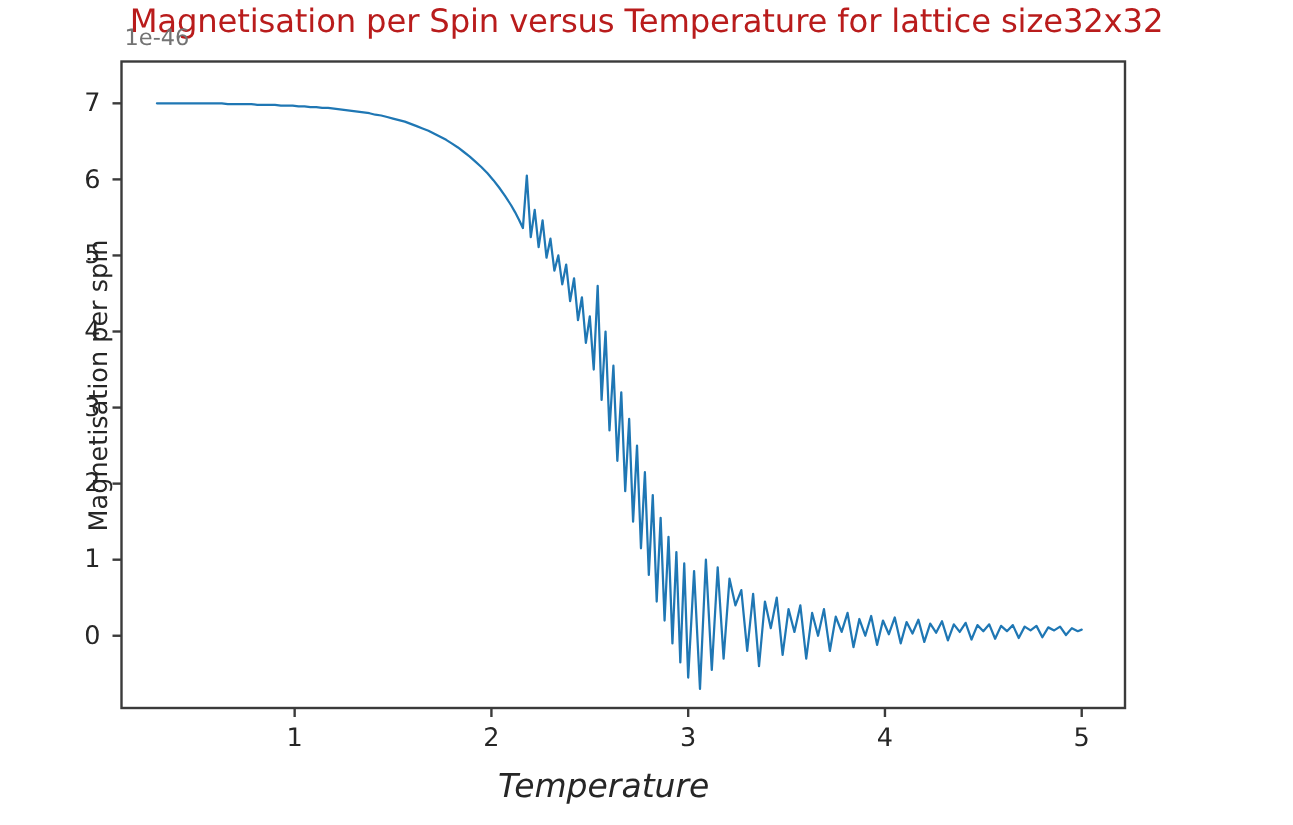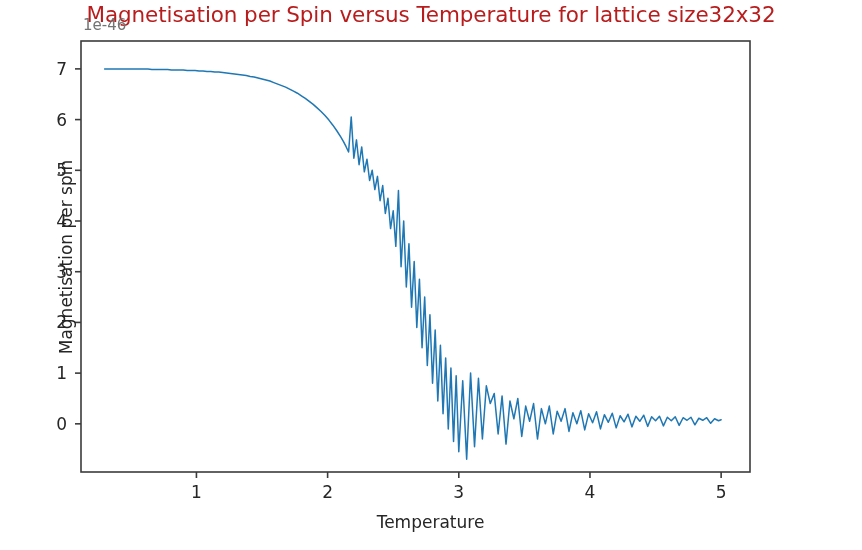--- a/index.html
+++ b/index.html
@@ -41,26 +41,27 @@
   .offset-text {
     position: absolute;
     left: 83px;
     top: 16px;
     font-size: 15px;
     color: #737373;
     white-space: nowrap;
   }
   .axis-label-x {
     position: absolute;
-    left: 96px;
+    left: 68px;
     top: 512px;
     width: 669px;
     text-align: center;
-    font-size: 17px;
+    font-size: 22px;
     color: #262626;
+    font-style: italic;
   }
   .axis-label-y {
     position: absolute;
     left: -124px;
     top: 247px;
     width: 380px;
     text-align: center;
     font-size: 17px;
     color: #262626;
     transform: rotate(-90deg);

